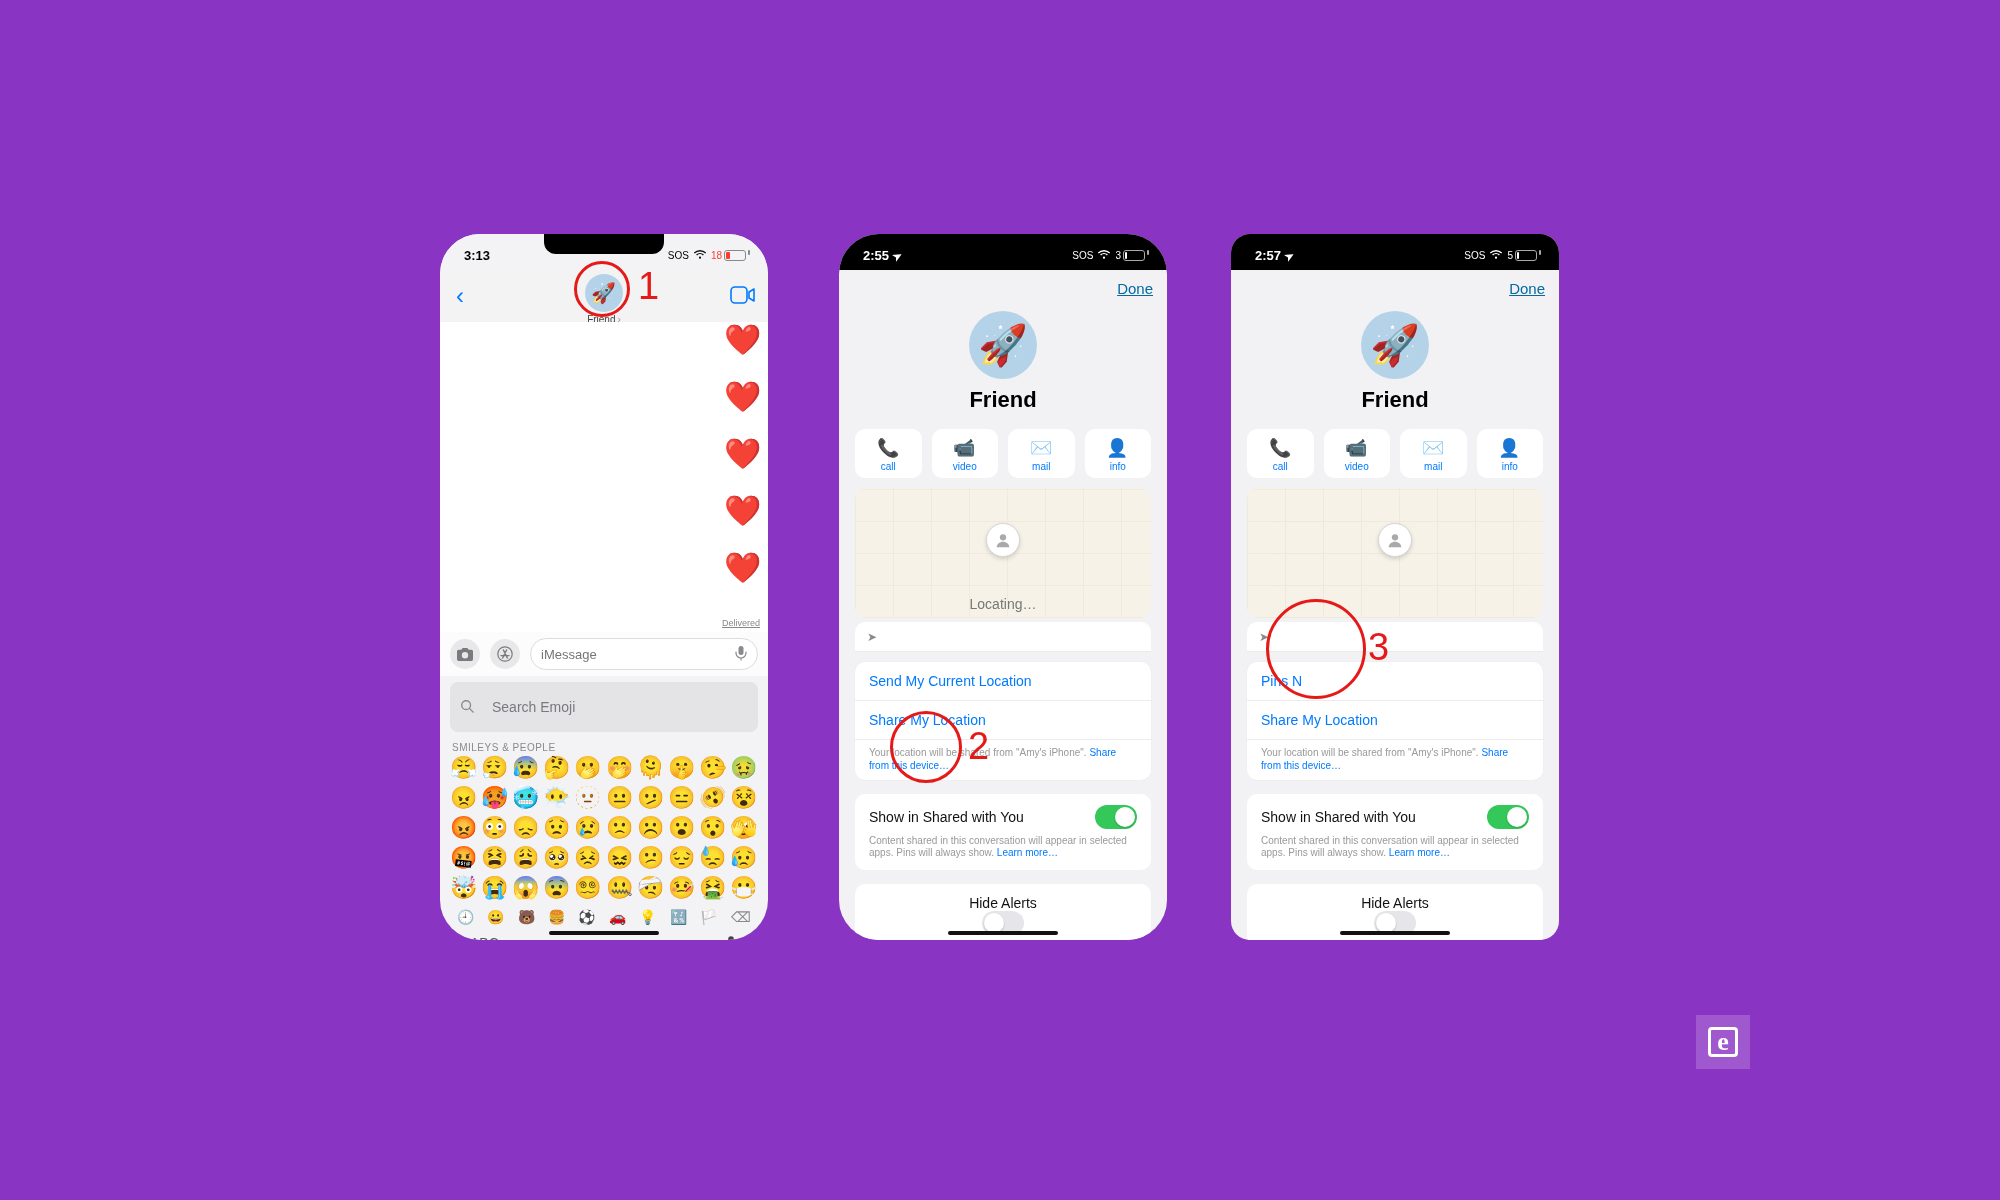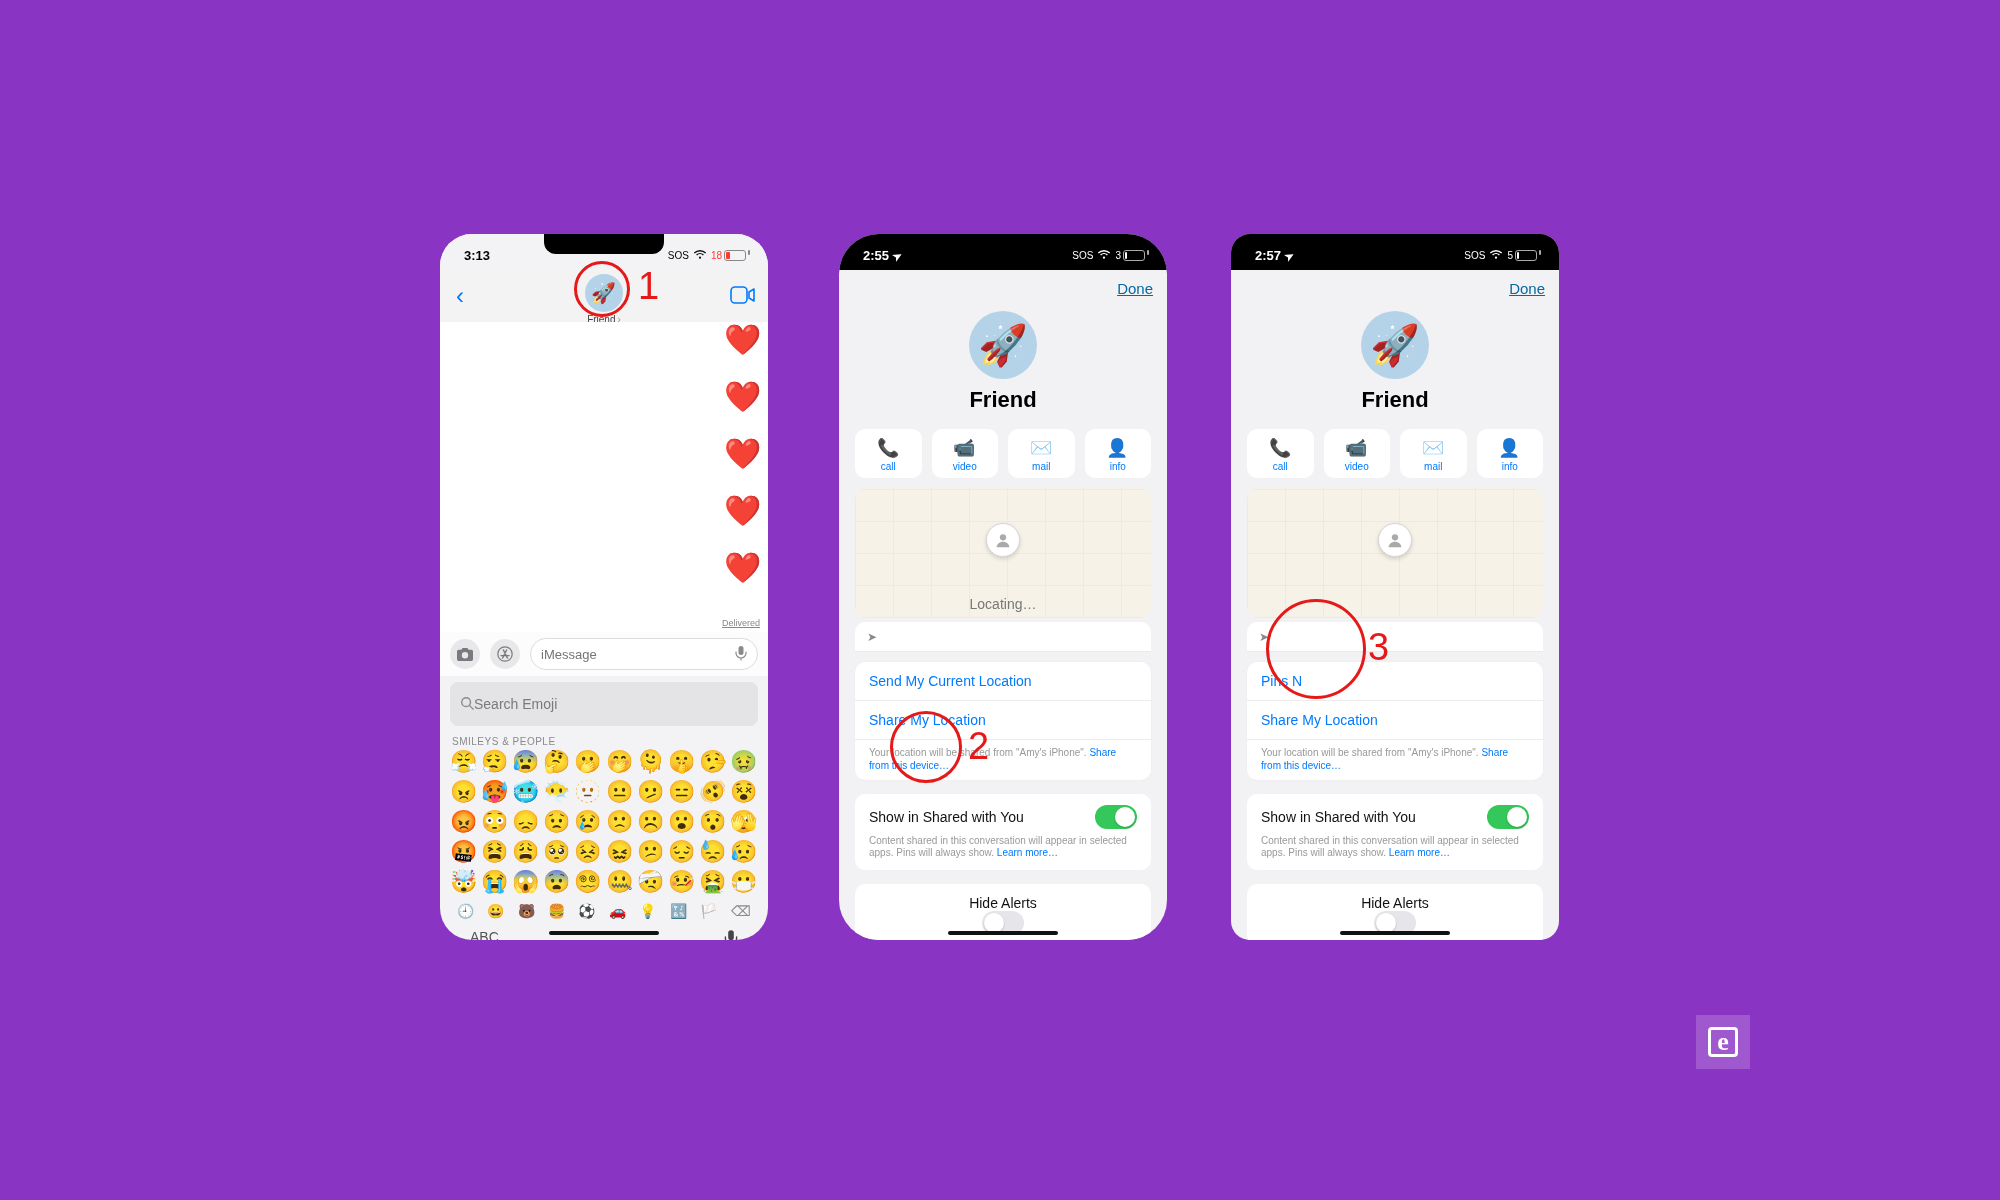--- a/index.html
+++ b/index.html
@@ -56,41 +56,41 @@
   }
   .battery-box { width:22px;height:11px;border:1px solid #888;border-radius:3px;position:relative;}
   .battery-fill { position:absolute;left:1px;top:1px;bottom:1px;background:#111;border-radius:1px;}
   .battery-cap { width:2px;height:5px;background:#888;border-radius:1px;}
   .battery-red .battery-fill { background:#ff3b30;}
   .battery-red { color:#ff3b30;}
   .w-icon { font-size:13px; }
   .loc-arrow::before { content:"➤"; display:inline-block; transform: rotate(-30deg); font-size:11px;}
 
   
-  .p1 { left: 190px; top: 103px; background:#f3f3f5;border-radius:32px; }
+  .p1 { left: 190px; top: 103px; background:#f3f3f5; }
   .p1 .screen { background:#f3f3f5; height:100%;}
   .p1 .status { color:#000; background:#f3f3f5;}
   .header-bar { height:52px; background:rgba(243,243,243,0.96); display:flex;align-items:center;justify-content:space-between;padding:0 12px;position:relative;}
   .back-chevron { color:#007aff; font-size:24px; font-weight:400; padding:0 4px;}
   .title-stack { position:absolute; left:50%; transform:translateX(-50%); display:flex; flex-direction:column; align-items:center; top:4px;}
   .avatar { width:38px;height:38px;border-radius:50%;background:#b5d3e8;display:flex;align-items:center;justify-content:center;font-size:20px;}
   .avatar.big { width:68px;height:68px;font-size:40px;}
   .title-name { font-size:10px; color:#444; margin-top:2px; display:flex; align-items:center; gap:2px;}
   .title-name::after{content:"›";color:#999;font-size:10px;}
   .vid-btn { color:#007aff; font-size:24px;}
   .convo { background:#fff; height:310px; position:relative;}
   .hearts { position:absolute; right:6px; top:0; display:flex; flex-direction:column; gap:22px;}
   .heart { font-size:30px;}
   .delivered { position:absolute;right:8px;bottom:4px;font-size:9px;color:#888;text-decoration:underline;}
   .compose { display:flex;align-items:center;gap:10px;padding:6px 10px;background:#fcfcfd;}
   .comp-ic { width:30px;height:30px;border-radius:50%;background:#e8e8ea;display:flex;align-items:center;justify-content:center;color:#7a7a7e;font-size:14px;}
   .comp-field { flex:1; height:32px;border:1px solid #dcdcdc;border-radius:16px;display:flex;align-items:center;padding:0 10px;justify-content:space-between;background:#fff;}
   .comp-field input{border:none;outline:none;font-size:13px;flex:1;color:#ec4899;}
   .mic{color:#777;font-size:14px;}
-  .search-emoji { margin:6px 10px; background:#e4e4e6;border-radius:8px;height:44px;display:flex;align-items:center;gap:0;padding:0 10px;color:#7a7a7e;font-size:14px;}
+  .search-emoji { margin:6px 10px; background:#e4e4e6;border-radius:8px;height:50px;display:flex;align-items:center;gap:18px;padding:0 10px;color:#7a7a7e;font-size:14px;}
   .cat-label{font-size:10px;color:#8a8a8e;letter-spacing:0.5px;padding:4px 12px 2px;}
   .emoji-grid { padding:0 8px; display:grid; grid-template-columns: repeat(10,1fr); gap:4px 0; font-size:22px; text-align:center;}
   .emoji-cats { display:flex;justify-content:space-evenly;padding:8px 4px 4px;color:#8a8a8e;font-size:14px;}
   .emoji-cats .active{color:#555;}
   .kb-bottom { display:flex;justify-content:space-between;padding:6px 30px 10px;color:#555;}
   .kb-bottom .abc{font-size:14px;font-weight:500;}
   .kb-bottom .mic2{font-size:18px;}
   .home-ind { position:absolute;bottom:5px;left:50%;transform:translateX(-50%);width:110px;height:4px;background:#111;border-radius:3px;}
 
   

